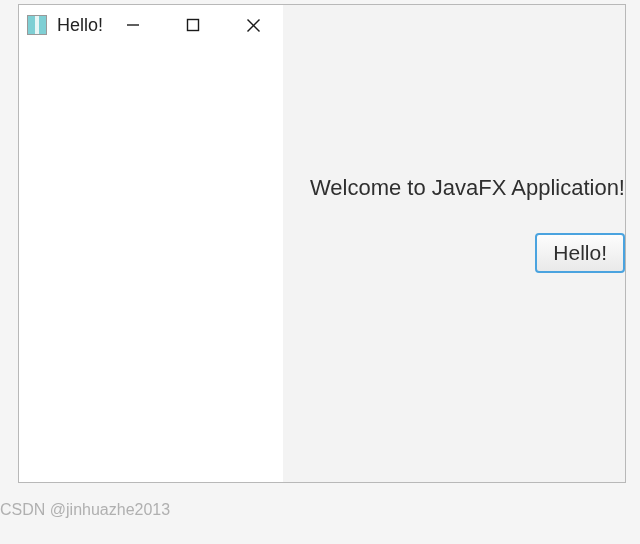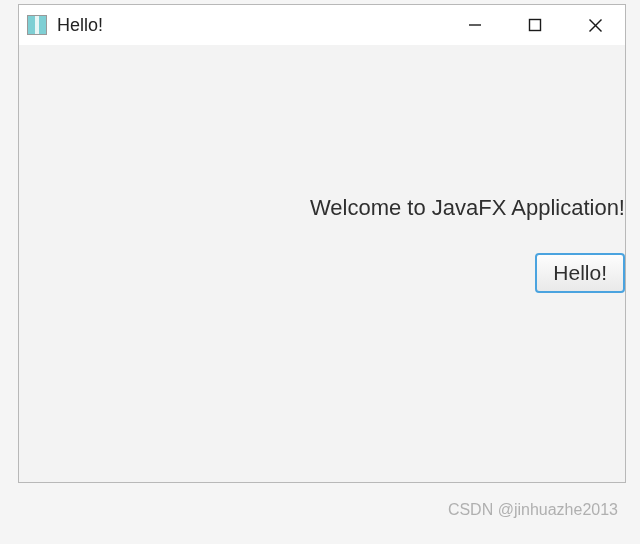--- a/index.html
+++ b/index.html
@@ -15,21 +15,21 @@
       align-items: center;
     }
     .window {
       width: 608px;
       height: 479px;
       background: #fff;
       border: 1px solid #b8b8b8;
       margin-top: 4px;
       margin-left: 4px;
       display: flex;
-      flex-direction: column;
+      flex-direction: row;
     }
     .titlebar {
       height: 40px;
       background: #ffffff;
       display: flex;
       align-items: center;
       border-bottom: 0;
     }
     .app-icon {
       width: 20px;
@@ -81,21 +81,21 @@
       color: #2f2f2f;
       padding: 6px 16px;
       background: linear-gradient(to bottom, #fdfdfd, #e9e9e9);
       border: 2px solid #4aa3df;
       border-radius: 4px;
       cursor: default;
       box-shadow: 0 0 0 0 rgba(74,163,223,0.4);
     }
     .watermark {
       width: 640px;
-      text-align: right;
+      text-align: left;
       color: #b0b0b0;
       font-size: 16px;
       font-family: "Segoe UI", sans-serif;
       padding-right: 22px;
       margin-top: 18px;
     }
   </style>
 </head>
 <body>
 

